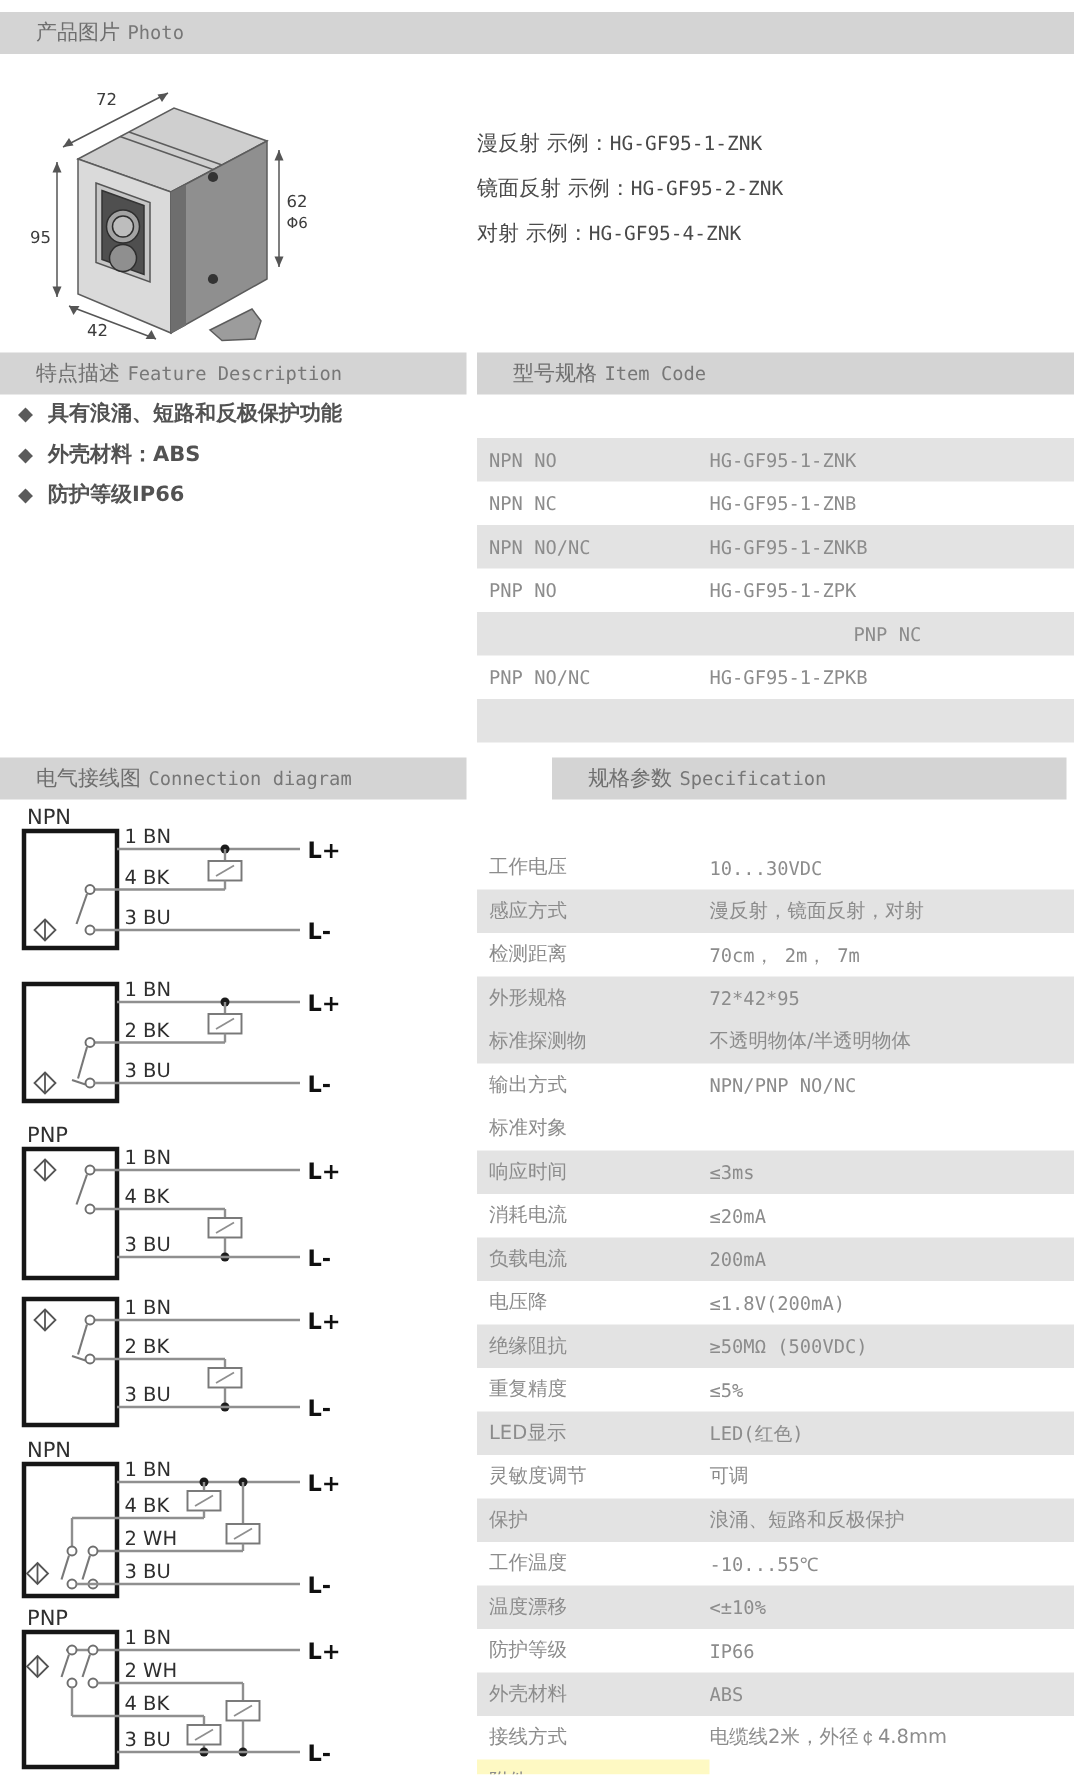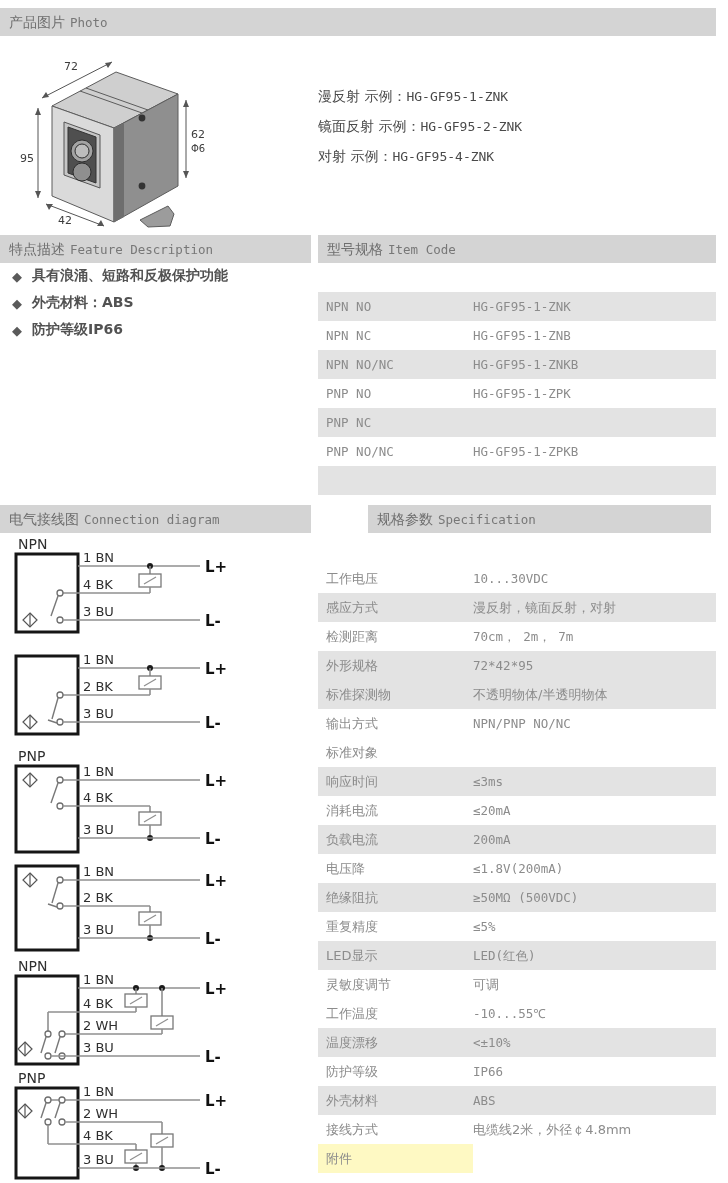--- a/index.html
+++ b/index.html
@@ -1,27 +1,27 @@
 <!DOCTYPE html>
 <html><head>
 <meta charset="utf-8">
 <style>
   html,body{margin:0;padding:0;background:#fff;}
   .page{position:relative;width:728px;height:1183px;background:#fff;overflow:hidden;
         font-family:"DejaVu Sans","Liberation Sans",sans-serif;}
   .hbar{position:absolute;height:28px;background:#d4d4d4;color:#6e6e6e;font-size:14px;
-        line-height:28px;padding-left:9px;box-sizing:border-box;white-space:nowrap;}
+        line-height:28px;padding-left:24px;box-sizing:border-box;white-space:nowrap;}
   .hbar .en{font-family:"DejaVu Sans Mono","Liberation Mono",monospace;font-size:12.5px;color:#777;margin-left:5px;}
   .ex{position:absolute;left:318px;height:16px;line-height:16px;font-size:14px;color:#4a4a4a;white-space:nowrap;}
   .ex .code{font-family:"DejaVu Sans Mono","Liberation Mono",monospace;font-size:13px;color:#4a4a4a;}
   .feat{position:absolute;left:12px;height:20px;display:flex;align-items:center;
         font-weight:bold;font-size:14px;color:#525252;white-space:nowrap;}
   .feat .dia{color:#5a5a5a;margin-right:10px;font-size:13px;}
   .tbl{position:absolute;left:318px;width:398px;}
-  .trow{display:flex;height:29px;line-height:29px;}
+  .trow{display:flex;height:29px;line-height:29px;justify-content:flex-end;}
   .trow.gray{background:#e3e3e3;}
   .tlabel{width:155px;padding-left:8px;box-sizing:border-box;font-size:13px;color:#8c8c8c;overflow:hidden;white-space:nowrap;}
   .trow.halfgray .tlabel{background:#fef9c3;}
   .tvalue{flex:1;font-size:13px;color:#8c8c8c;overflow:hidden;white-space:nowrap;}
   .mono{font-family:"DejaVu Sans Mono","Liberation Mono",monospace;font-size:12.5px;}
   .dsvg{position:absolute;left:8px;}
   
   .dbox{fill:none;stroke:#161616;stroke-width:3;}
   .wire{stroke:#8f8f8f;stroke-width:1.6;fill:none;}
   .thin{stroke:#8f8f8f;stroke-width:1.2;fill:none;}
@@ -370,20 +370,24 @@
       <div class="tvalue mono">≤5%</div>
     </div>
     <div class="trow gray">
       <div class="tlabel">LED显示</div>
       <div class="tvalue mono">LED(红色)</div>
     </div>
     <div class="trow">
       <div class="tlabel">灵敏度调节</div>
       <div class="tvalue">可调</div>
     </div>
+    <div class="trow gray">
+      <div class="tlabel">保护</div>
+      <div class="tvalue">浪涌、短路和反极保护</div>
+    </div>
     <div class="trow">
       <div class="tlabel">工作温度</div>
       <div class="tvalue mono">-10...55℃</div>
     </div>
     <div class="trow gray">
       <div class="tlabel">温度漂移</div>
       <div class="tvalue mono">&lt;±10%</div>
     </div>
     <div class="trow">
       <div class="tlabel">防护等级</div>

